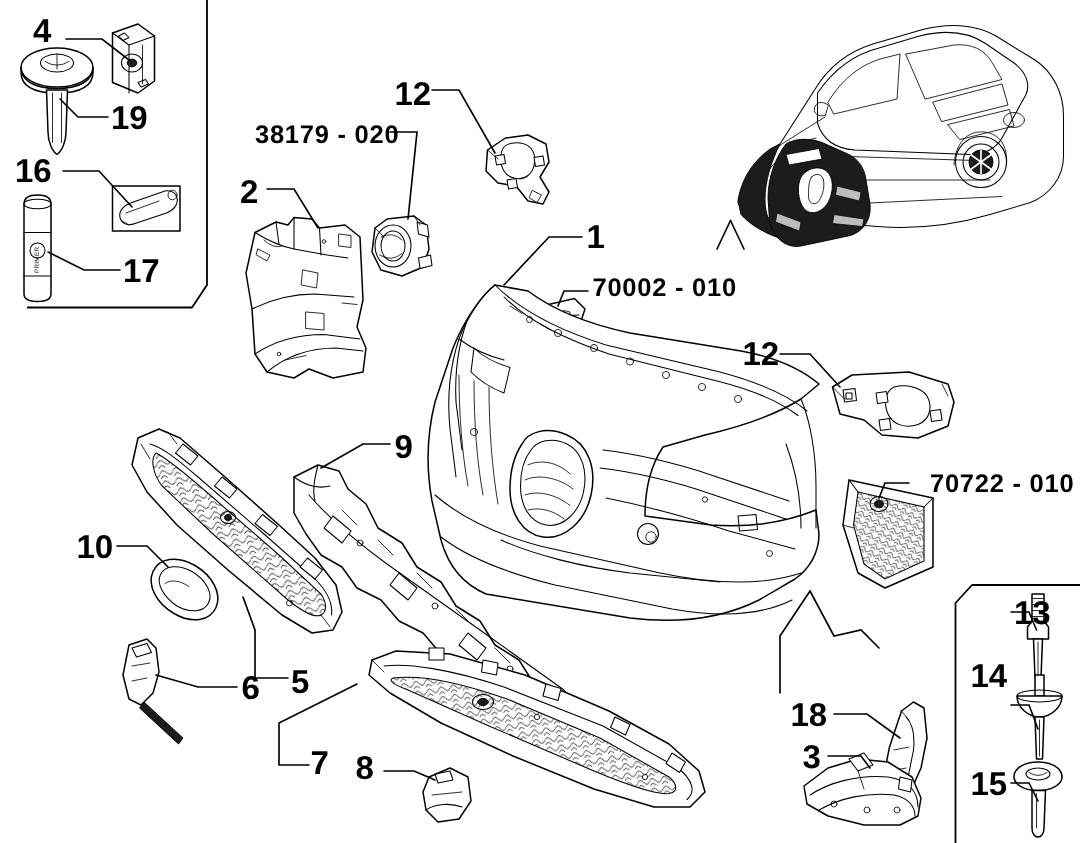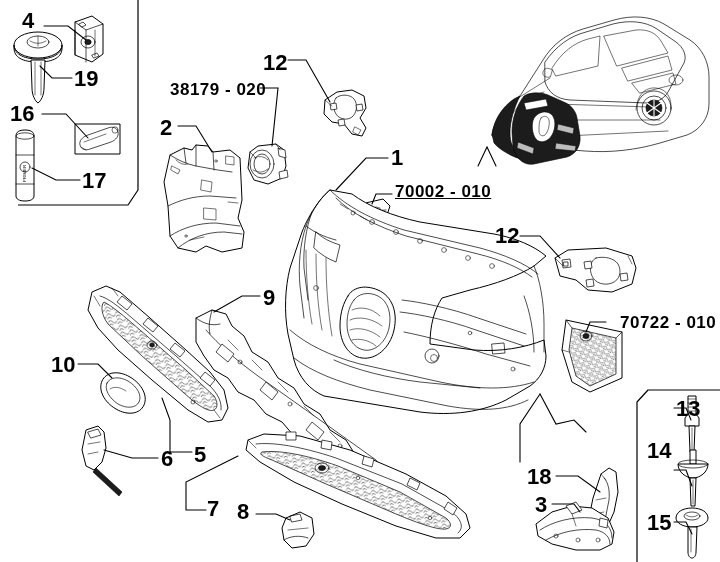--- a/index.html
+++ b/index.html
@@ -545,17 +545,17 @@
       <div class="lbl lbl-num" style="left: 207px; top: 498px;">7</div>
       <div class="lbl lbl-num" style="left: 237px; top: 501px;">8</div>
       <div class="lbl lbl-num" style="left: 527px; top: 466px;">18</div>
       <div class="lbl lbl-num" style="left: 535px; top: 494px;">3</div>
       <div class="lbl lbl-num" style="left: 676px; top: 398px;">13</div>
       <div class="lbl lbl-num" style="left: 647px; top: 440px;">14</div>
       <div class="lbl lbl-num" style="left: 647px; top: 512px;">15</div>
     </div>
 <div id="codes">
       <div class="lbl lbl-code" style="left: 170px; top: 81px;">38179 - 020</div>
-      <div class="lbl lbl-code" style="left: 395px; top: 183px; text-decoration: underline;">70002 - 010</div>
+      <div class="lbl lbl-code" style="left: 395px; top: 183px;">70002 - 010</div>
       <div class="lbl lbl-code" style="left: 620px; top: 314px;">70722 - 010</div>
     </div>
 
 </div>
 
 </body></html>

